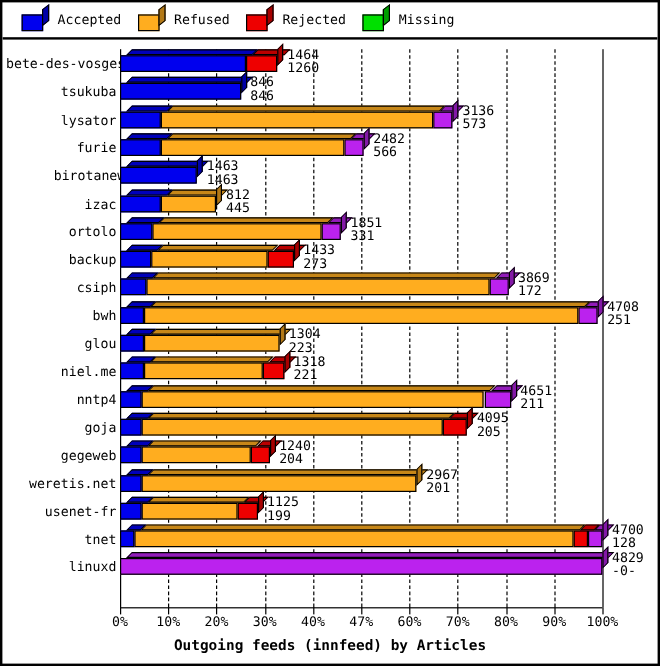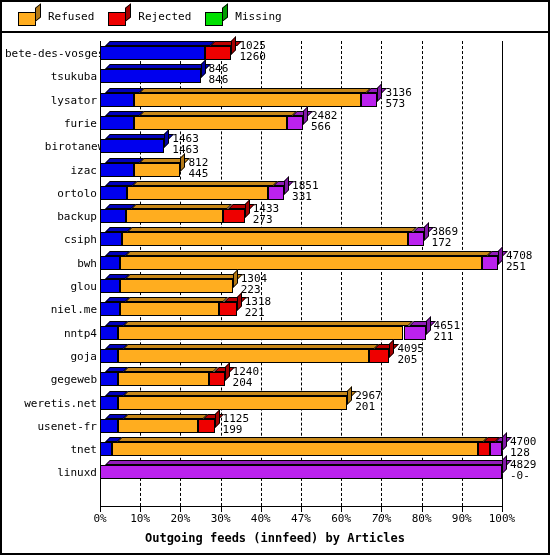--- a/index.html
+++ b/index.html
@@ -54,20 +54,27 @@
             border-top:1px solid #000;}
 </style>
 </head>
 <body>
 
 <div id="page">
 
   <div id="legend">
       <div class="legend-item">
         <span class="cube">
+          <span class="front" style="background: rgb(0, 0, 238);"></span>
+          <span class="side" style="background: rgb(0, 0, 167);"></span>
+        </span>
+        <span class="legend-label">Accepted</span>
+      </div>
+      <div class="legend-item">
+        <span class="cube">
           <span class="front" style="background: rgb(255, 173, 31);"></span>
           <span class="side" style="background: rgb(179, 121, 22);"></span>
         </span>
         <span class="legend-label">Refused</span>
       </div>
       <div class="legend-item">
         <span class="cube">
           <span class="front" style="background: rgb(238, 0, 0);"></span>
           <span class="side" style="background: rgb(167, 0, 0);"></span>
         </span>
@@ -100,21 +107,21 @@
         <div class="row" style="top: 8px;">
           <div class="ylabel">bete-des-vosges</div>
           <div class="bars">
             <div class="seg" style="left: 0px; width: 104.52px; background: rgb(0, 0, 238); z-index: 10;"></div>
             <div class="segtop" style="left: 5px; width: 104.52px; top: -5px; background: rgb(0, 0, 186); z-index: 10;"></div>
             <div class="seg" style="left: 104.52px; width: 26.934px; background: rgb(238, 0, 0); z-index: 9;"></div>
             <div class="segtop" style="left: 109.52px; width: 26.934px; top: -5px; background: rgb(186, 0, 0); z-index: 9;"></div>
             <div class="segside" style="left: 131.454px; top: -5px; background: rgb(167, 0, 0); z-index: 20;"></div>
           </div>
           <div class="vals" style="left: 237.454px; top: -1px;">
-            <span class="v1">1025</span>
+            <span class="v1">1464</span>
             <span class="v2">1260</span>
           </div>
         </div>
         <div class="row" style="top: 31.3px;">
           <div class="ylabel">tsukuba</div>
           <div class="bars">
             <div class="seg" style="left: 0px; width: 100.5px; background: rgb(0, 0, 238); z-index: 10;"></div>
             <div class="segtop" style="left: 5px; width: 100.5px; top: -5px; background: rgb(0, 0, 186); z-index: 10;"></div>
             <div class="segside" style="left: 100.5px; top: -5px; background: rgb(0, 0, 167); z-index: 20;"></div>
           </div>
@@ -394,21 +401,21 @@
         <div class="ticklabel" style="left: 80.4px;">20%</div>
         <div class="tick" style="left: 120.6px;"></div>
         <div class="ticklabel" style="left: 120.6px;">30%</div>
         <div class="tick" style="left: 160.8px;"></div>
         <div class="ticklabel" style="left: 160.8px;">40%</div>
         <div class="tick" style="left: 201px;"></div>
         <div class="ticklabel" style="left: 201px;">47%</div>
         <div class="tick" style="left: 241.2px;"></div>
         <div class="ticklabel" style="left: 241.2px;">60%</div>
         <div class="tick" style="left: 281.4px;"></div>
-        <div class="ticklabel" style="left: 281.4px; font-style: italic;">70%</div>
+        <div class="ticklabel" style="left: 281.4px;">70%</div>
         <div class="tick" style="left: 321.6px;"></div>
         <div class="ticklabel" style="left: 321.6px;">80%</div>
         <div class="tick" style="left: 361.8px;"></div>
         <div class="ticklabel" style="left: 361.8px;">90%</div>
         <div class="tick" style="left: 402px;"></div>
         <div class="ticklabel" style="left: 402px;">100%</div>
       </div>
     <div id="xtitle">Outgoing feeds (innfeed) by Articles</div>
   </div>
 

